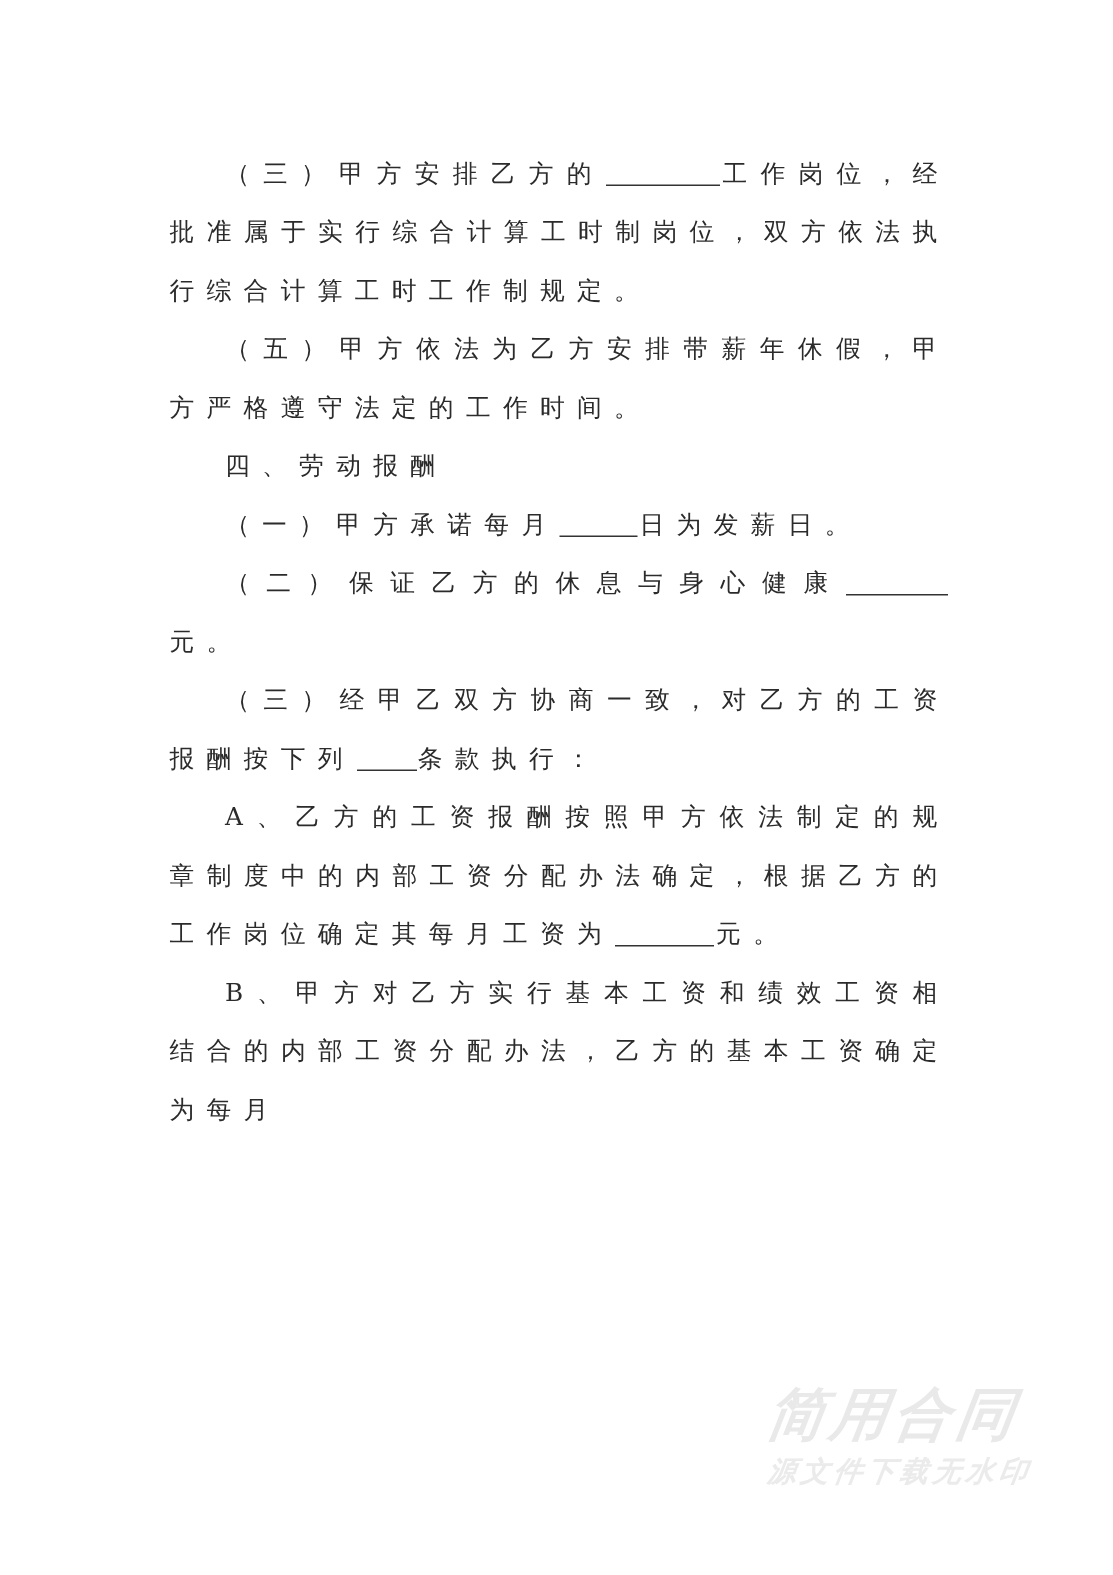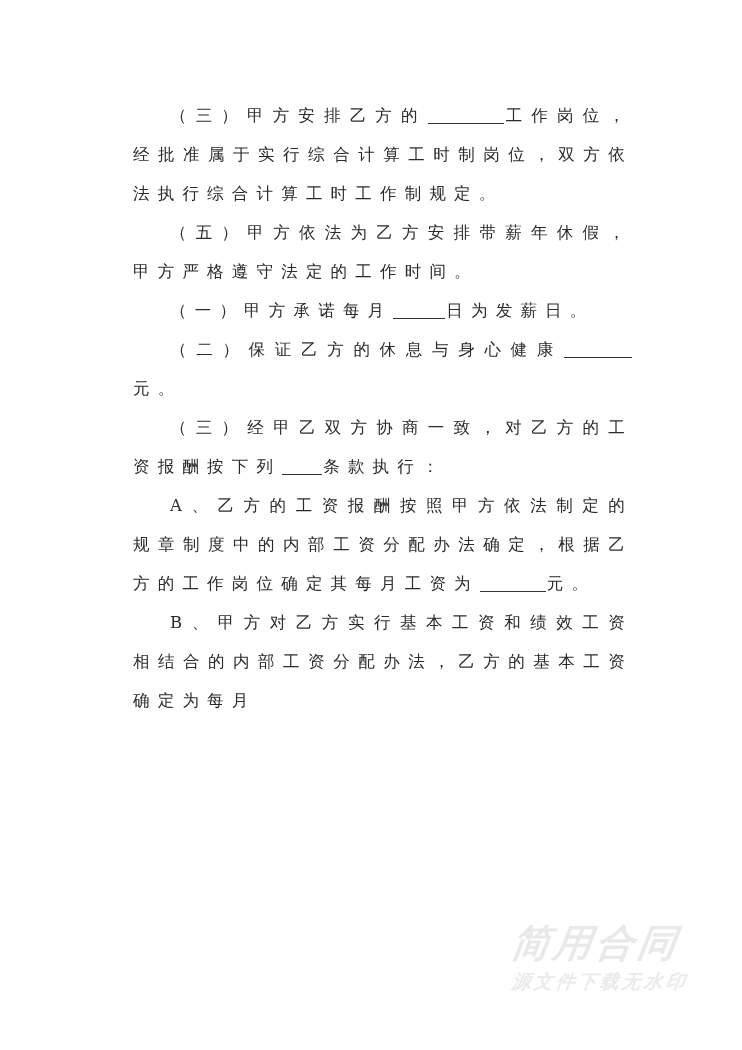--- a/index.html
+++ b/index.html
@@ -24,21 +24,20 @@
     .para {
       font-size: 16.5px;
       line-height: 39px;
       letter-spacing: 8.2px;
       text-align: justify;
       margin: 0;
       word-break: break-all;
     }
     .para.indent {
       text-indent: 37px;
-      margin-left: 20px;
     }
     .blank {
       display: inline-block;
       border-bottom: 1.2px solid #333;
       height: 16px;
       vertical-align: -3px;
       margin: 0 1px;
       text-indent: 0;
     }
     .watermark {
@@ -70,20 +69,21 @@
       transform: skewX(-8deg);
     }
   </style>
 </head>
 <body>
 
 <div class="page">
   <div id="doc-body">
       <p class="para indent"><span>（三）甲方安排乙方的</span><span class="blank" style="width: 76px;"></span><span>工作岗位，经批准属于实行综合计算工时制岗位，双方依法执行综合计算工时工作制规定。</span></p>
       <p class="para indent"><span>（五）甲方依法为乙方安排带薪年休假，甲方严格遵守法定的工作时间。</span></p>
+      <p class="para indent"><span>四、劳动报酬</span></p>
       <p class="para indent"><span>（一）甲方承诺每月</span><span class="blank" style="width: 52px;"></span><span>日为发薪日。</span></p>
       <p class="para indent"><span>（二）保证乙方的休息与身心健康</span><span class="blank" style="width: 68px;"></span><span>元。</span></p>
       <p class="para indent"><span>（三）经甲乙双方协商一致，对乙方的工资报酬按下列</span><span class="blank" style="width: 40px;"></span><span>条款执行：</span></p>
       <p class="para indent"><span>A、乙方的工资报酬按照甲方依法制定的规章制度中的内部工资分配办法确定，根据乙方的工作岗位确定其每月工资为</span><span class="blank" style="width: 66px;"></span><span>元。</span></p>
       <p class="para indent"><span>B、甲方对乙方实行基本工资和绩效工资相结合的内部工资分配办法，乙方的基本工资确定为每月</span></p>
     </div>
 </div>
 
 <div class="watermark">
   <div class="wm-title">简用合同</div>

